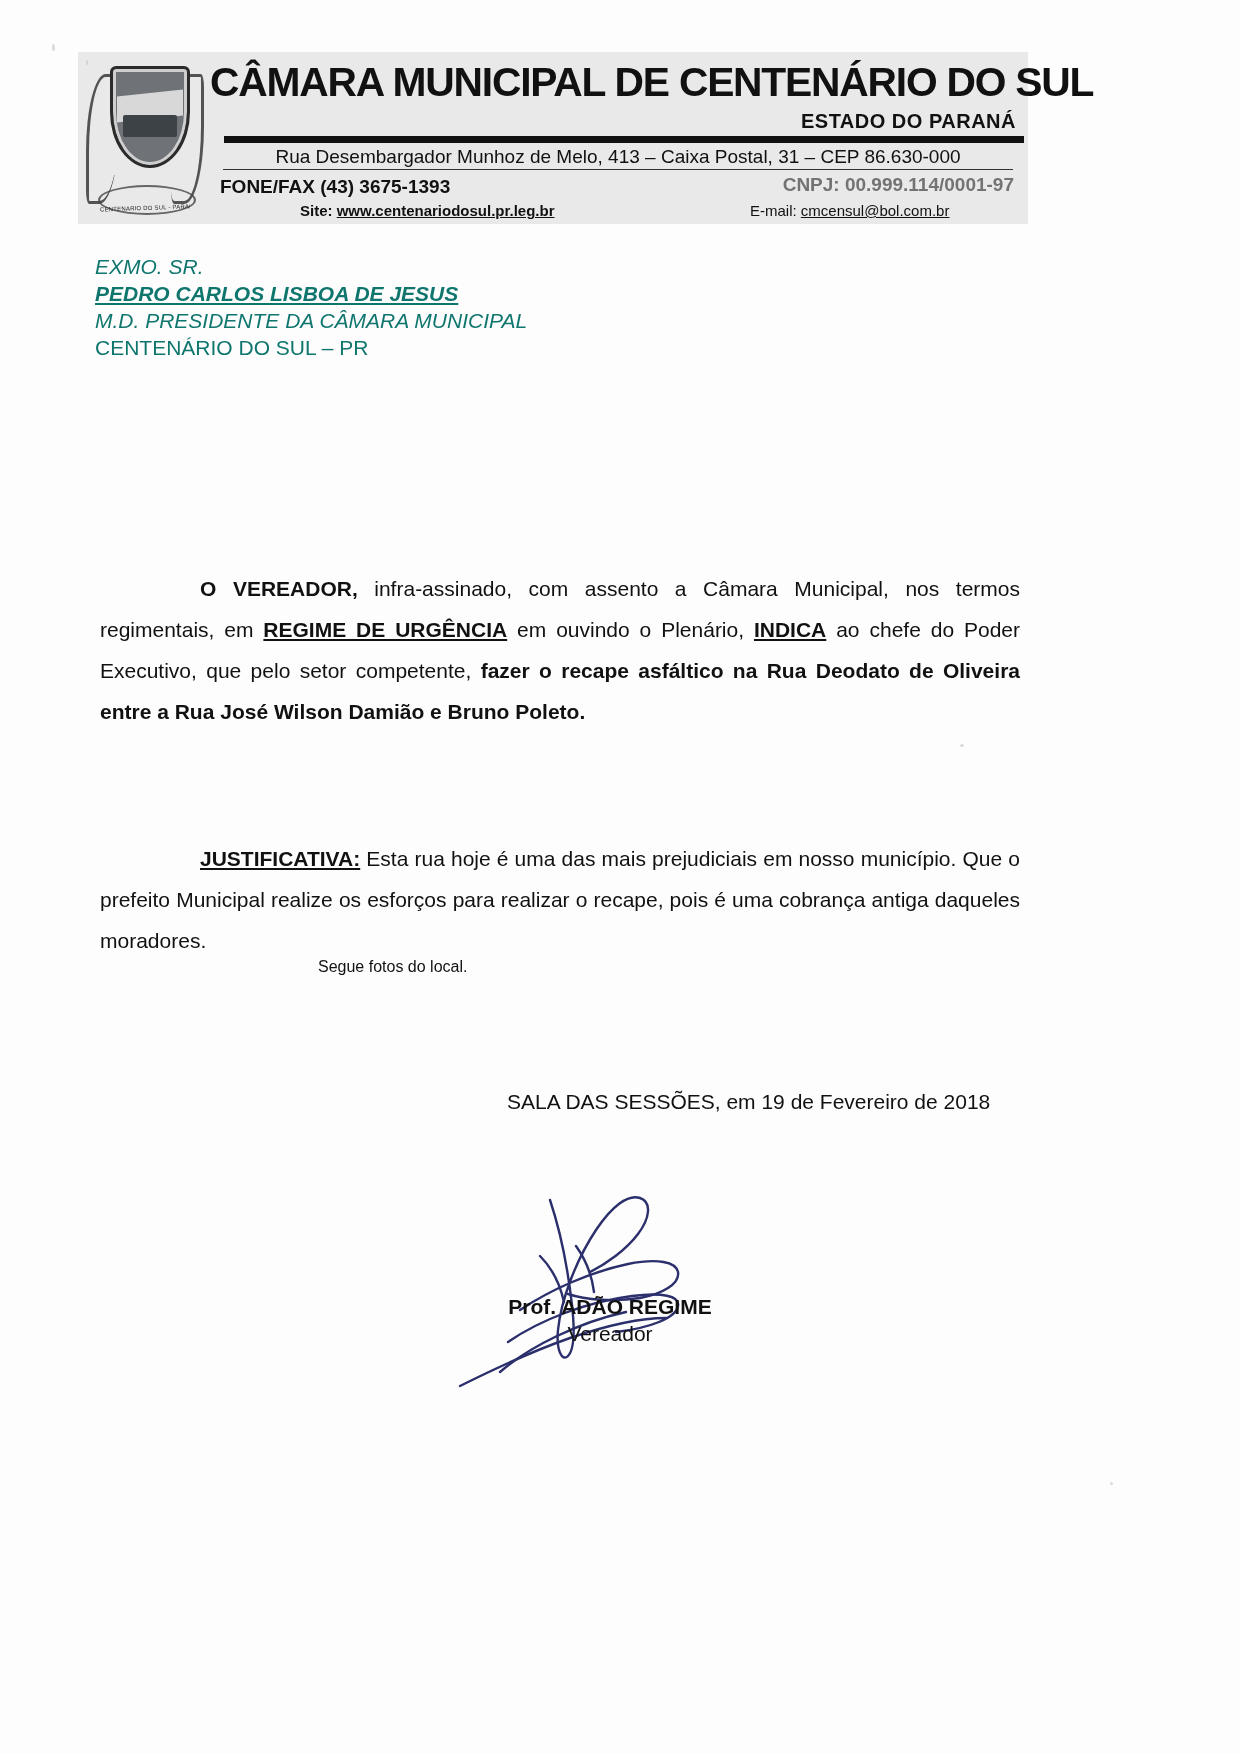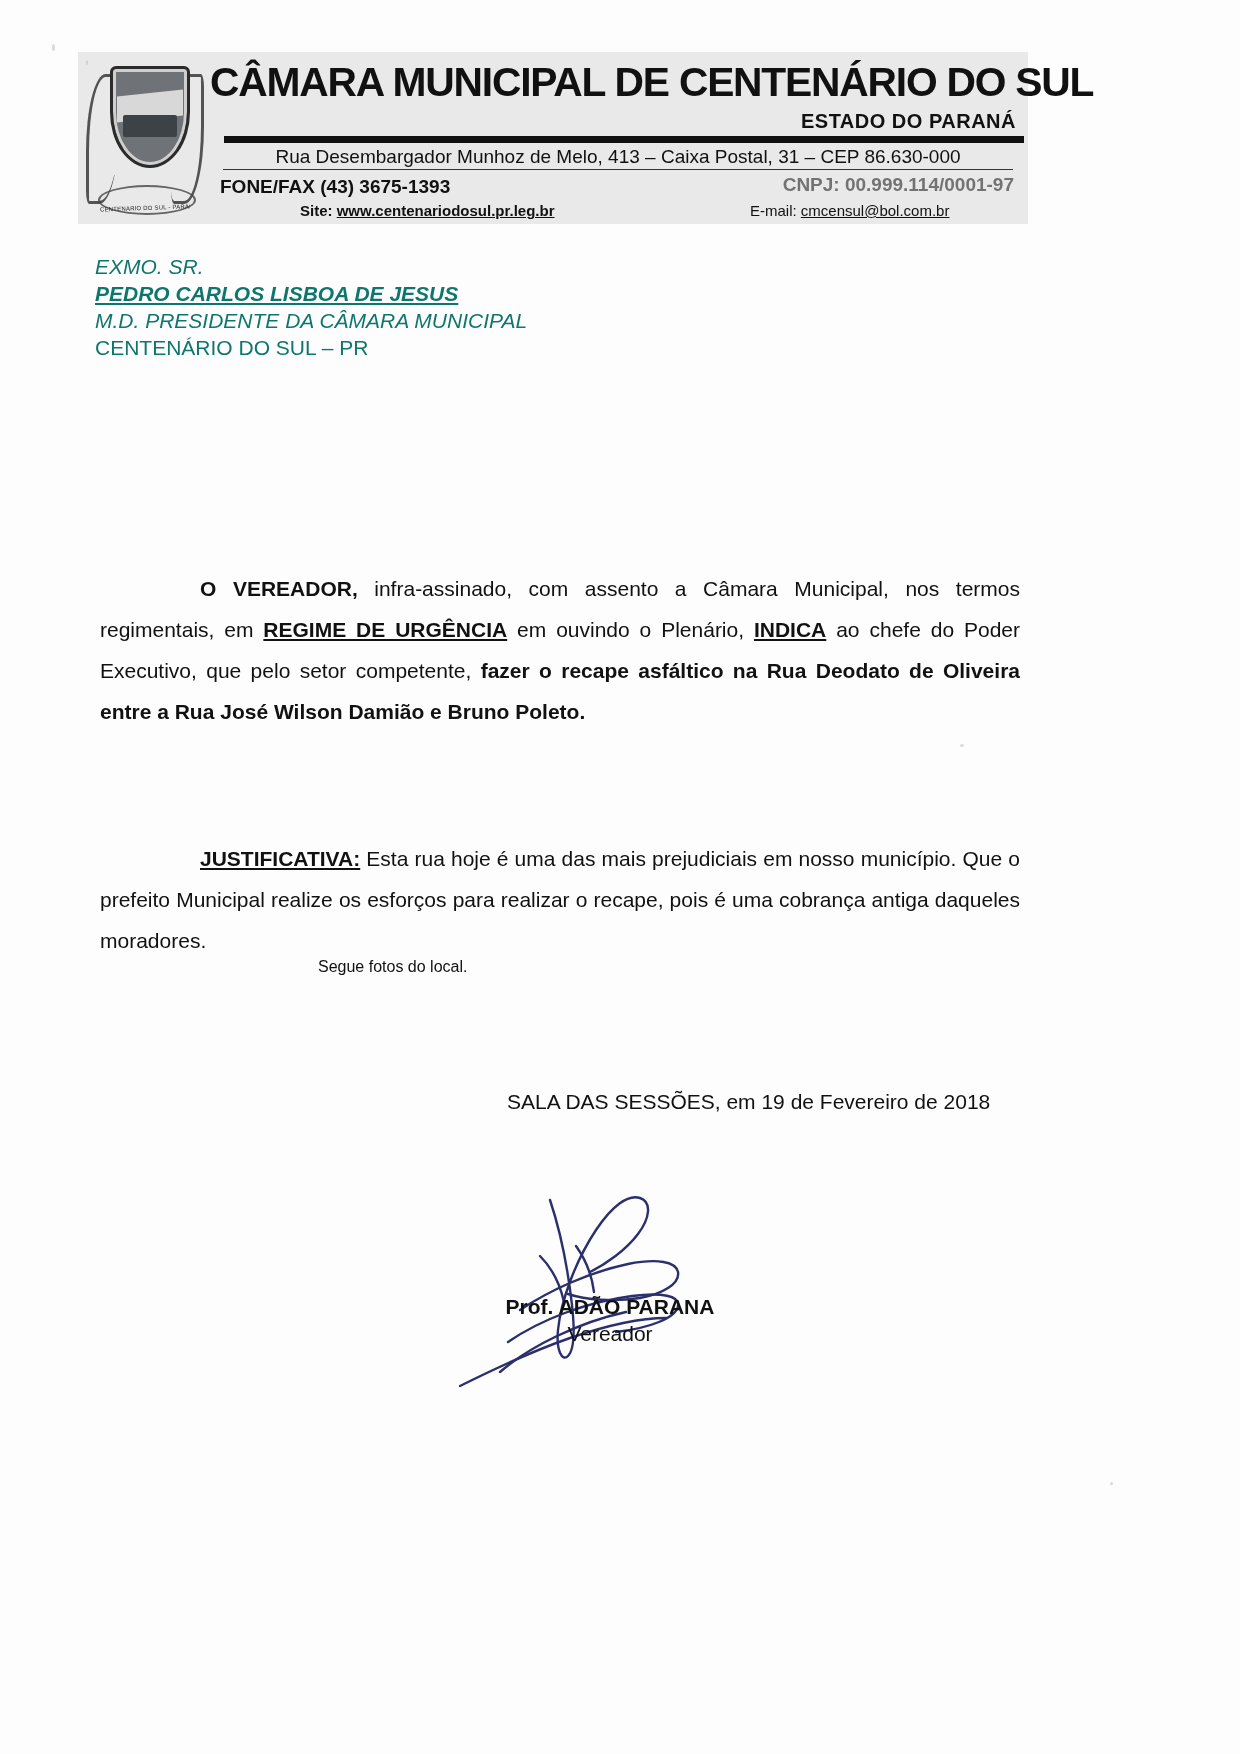--- a/index.html
+++ b/index.html
@@ -354,21 +354,21 @@
         <path d="M120 150 C150 130 190 112 228 104 C258 98 276 102 278 112 C280 124 262 134 240 138 C214 142 186 140 168 134"></path>
         <path d="M108 182 C140 160 186 142 232 136 C262 132 280 136 278 146 C276 158 250 168 216 172"></path>
         <path d="M100 212 C130 186 180 162 226 152"></path>
         <path d="M140 96 C152 108 160 124 164 142"></path>
         <path d="M176 86 C186 100 192 116 194 132"></path>
         <path d="M60 226 C92 210 130 192 170 178 C208 165 242 158 266 158"></path>
       </g>
     </svg>
   </div>
 
-  <div class="sig-name">Prof. ADÃO PARANA</div>
+  <div class="sig-name">Prof. ADÃO REGIME</div>
   <div class="sig-role">Vereador</div>
 
   <div class="speck" style="left:52px; top:44px; width:3px; height:7px;"></div>
   <div class="speck" style="left:86px; top:60px; width:2px; height:5px;"></div>
   <div class="speck" style="left:960px; top:744px; width:4px; height:3px;"></div>
   <div class="speck" style="left:1110px; top:1482px; width:3px; height:3px;"></div>
 
 </div>
 
 </body></html>

